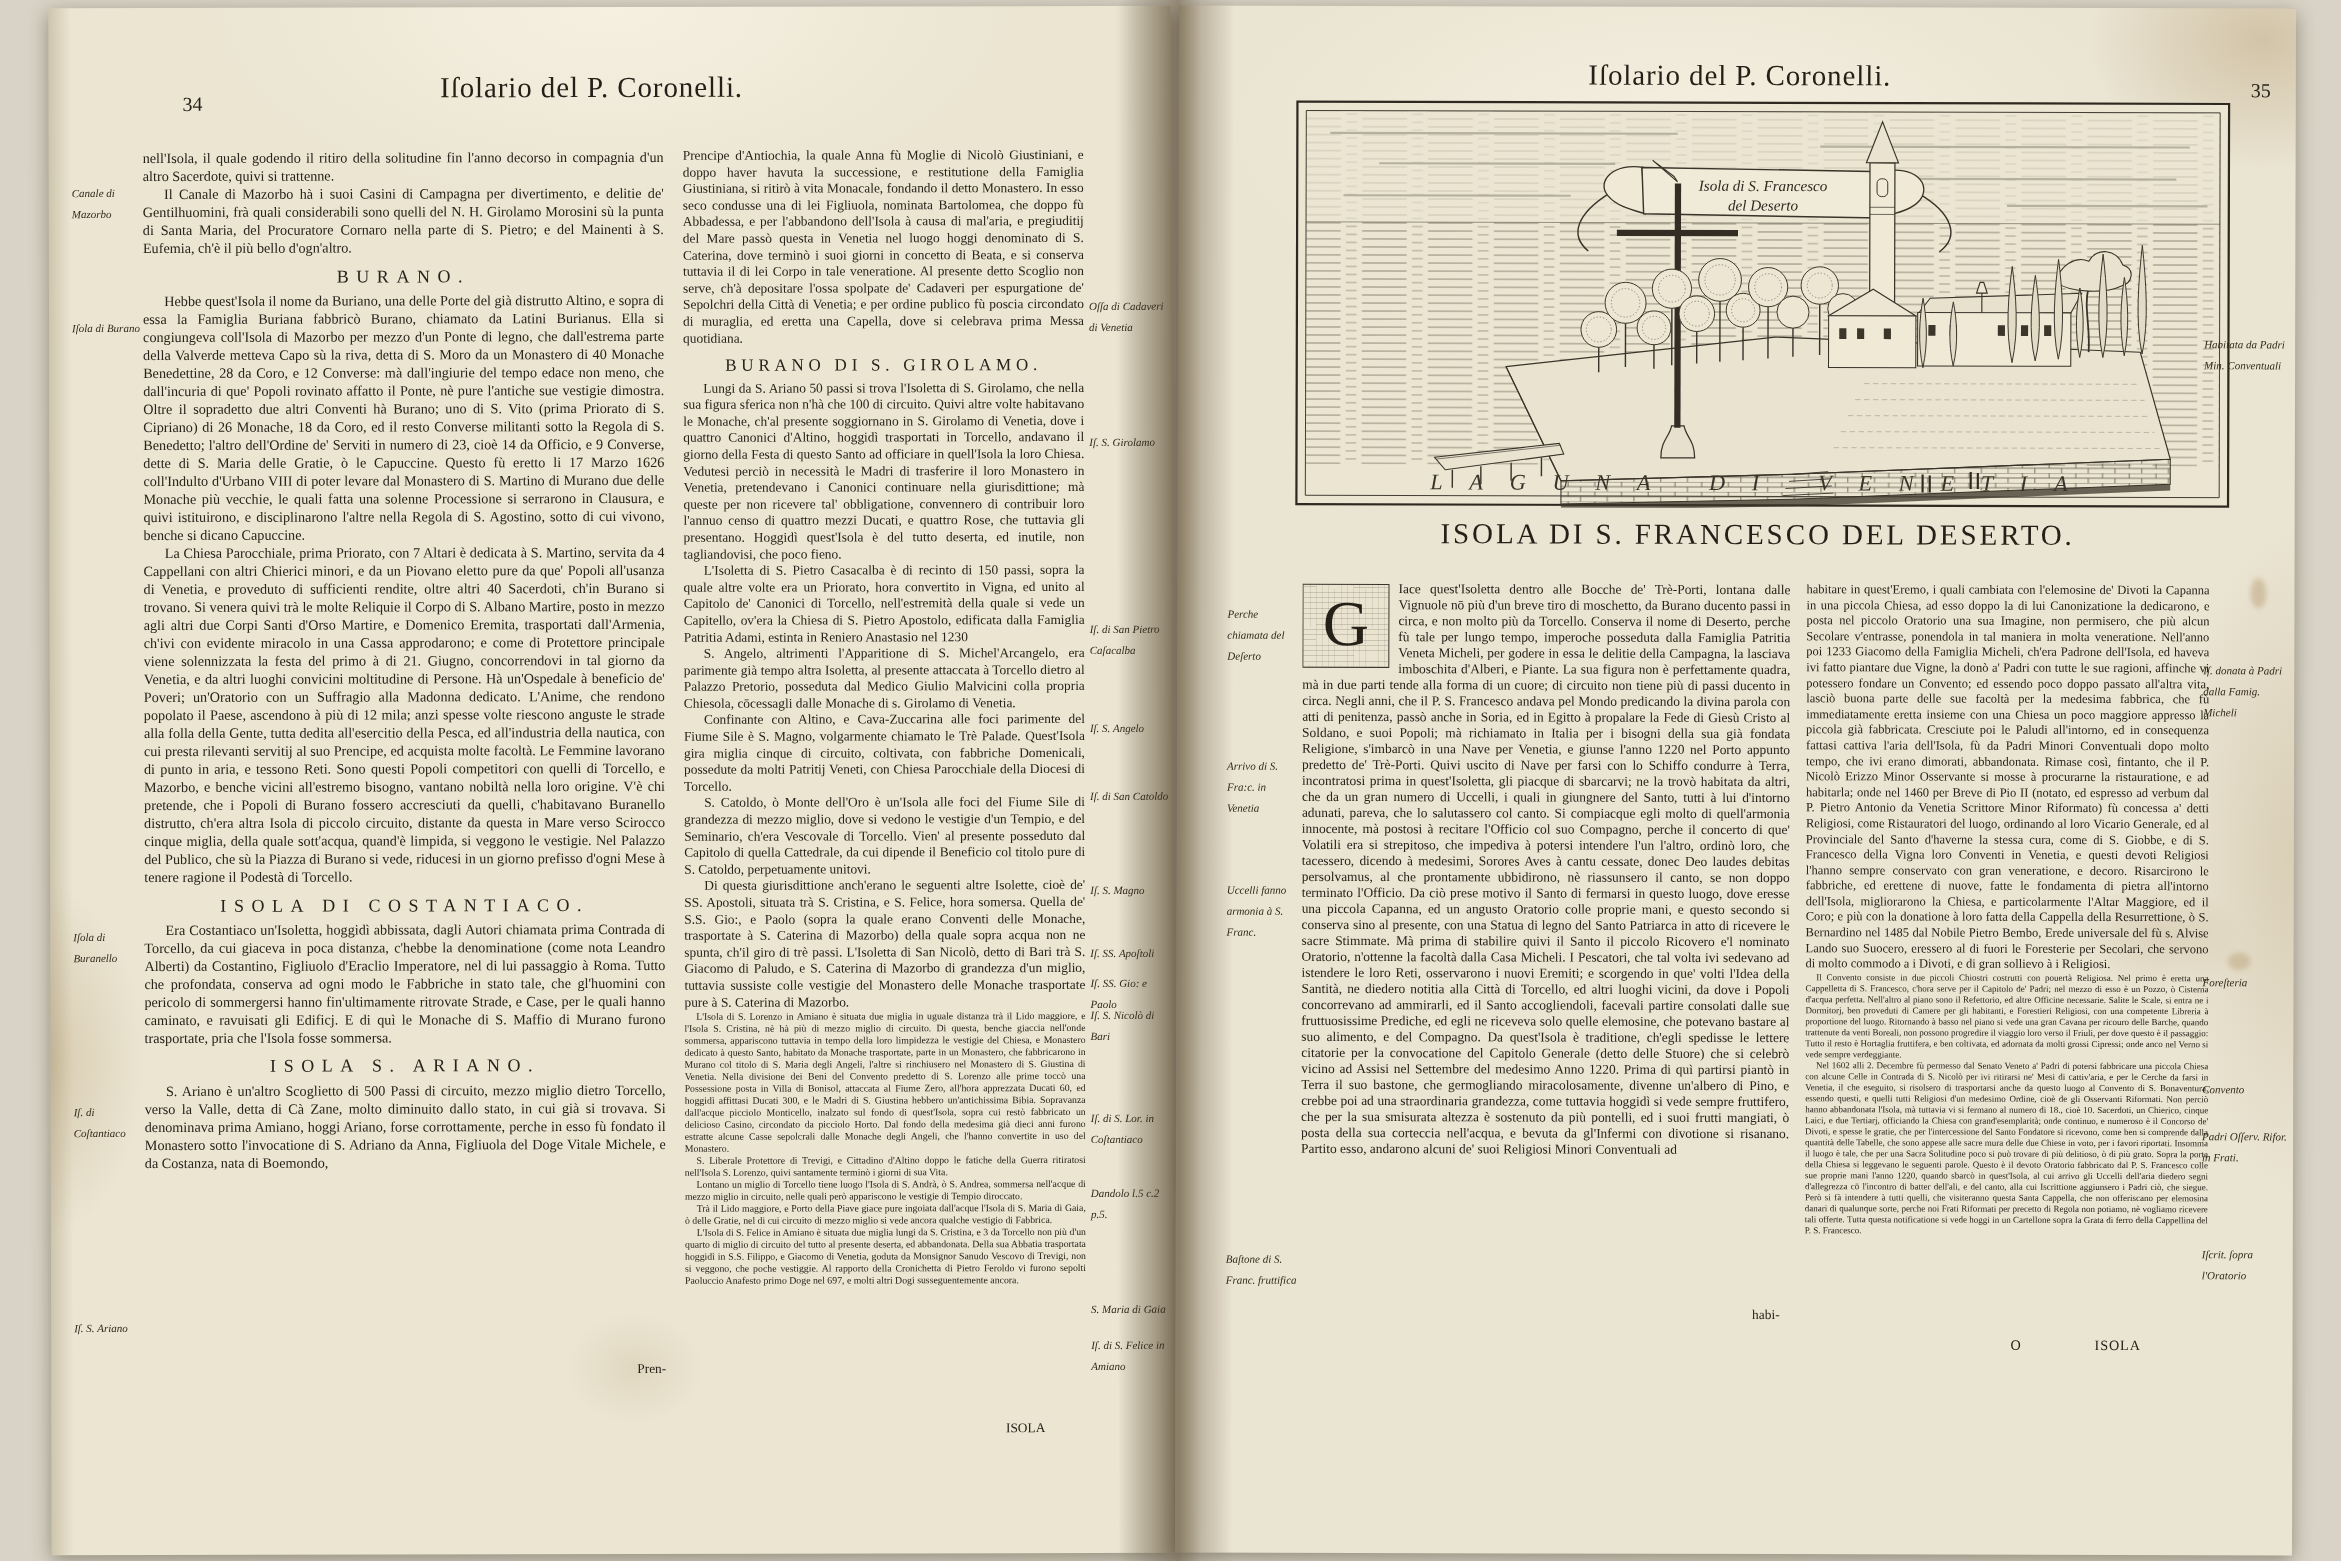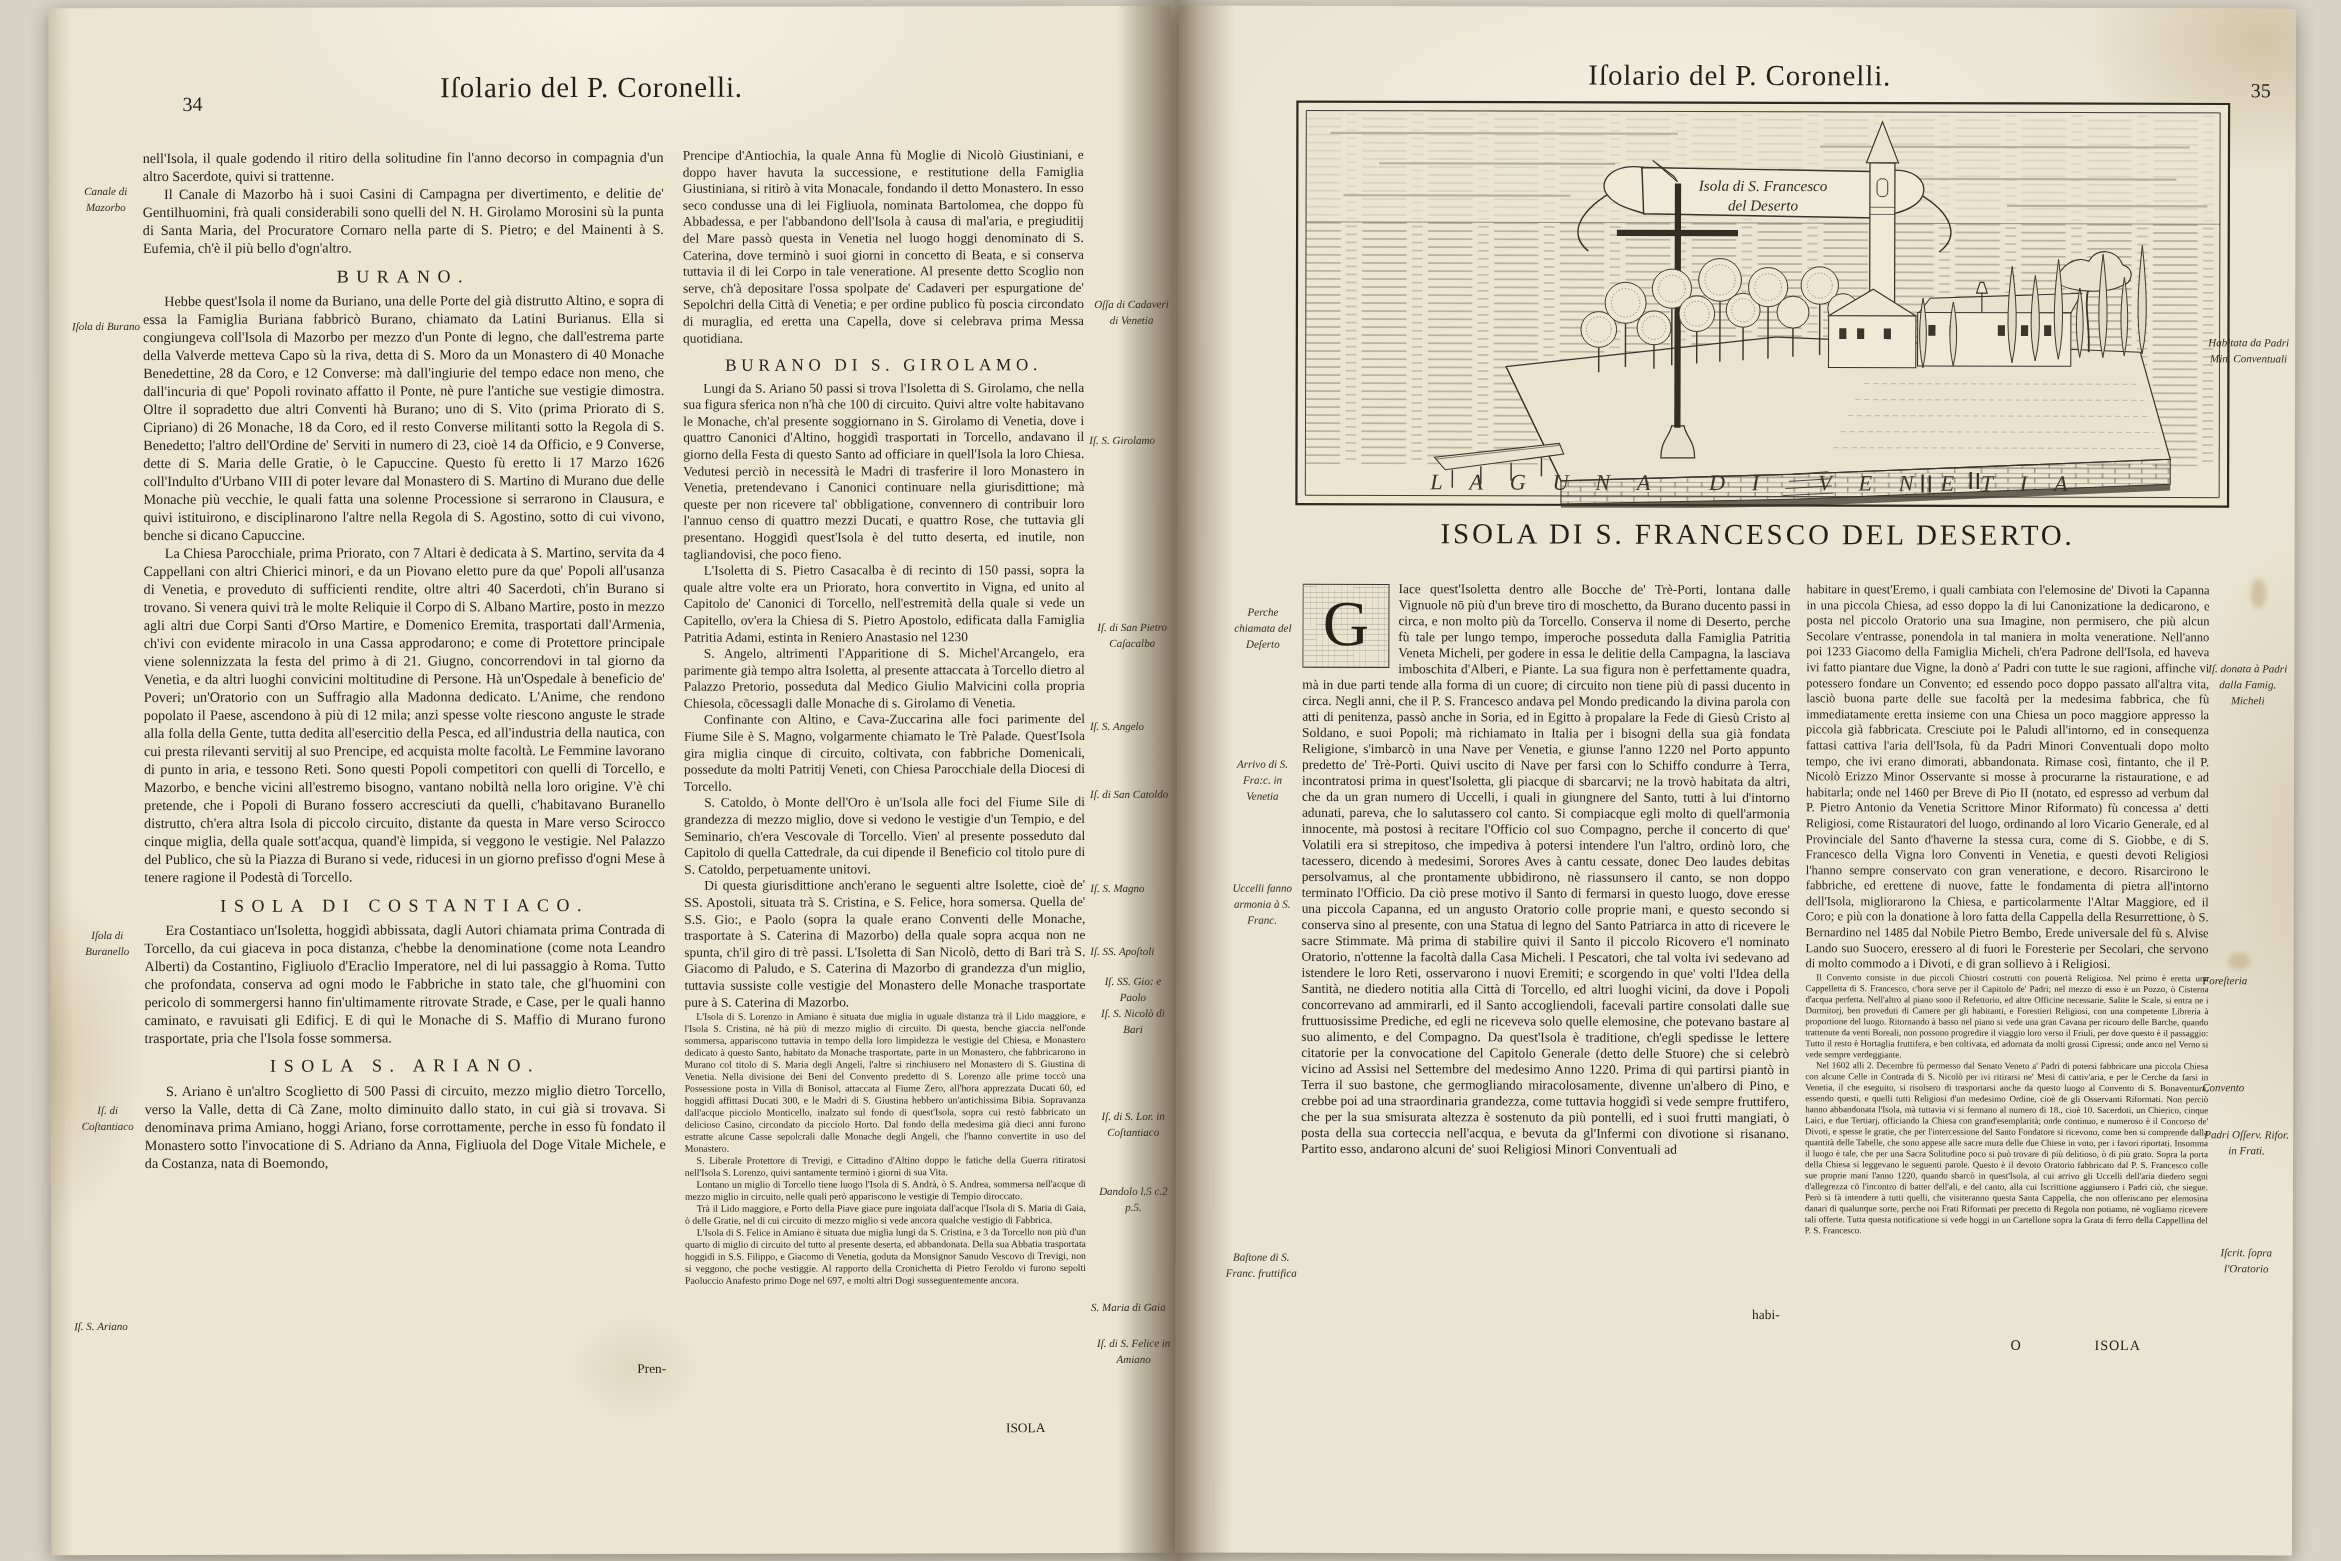--- a/index.html
+++ b/index.html
@@ -31,22 +31,22 @@
   .para.noind{text-indent:0;}
   .para.h{text-indent:0;text-align:center;letter-spacing:.42em;font-size:18px;margin:10.7px 0 6.2px;white-space:nowrap;}
   .para.small{font-size:9.8px;line-height:12px;text-indent:1.2em;}
   #l-col1{left:94px;top:141px;width:521px;height:1240px;font-size:14.2px;line-height:18px;}
   #l-col2{left:634px;top:141px;width:401px;height:1293px;font-size:13.4px;line-height:16.6px;}
   #l-col2 .para.h{letter-spacing:.28em;font-size:17px;}
   #r-col1{left:125px;top:575px;width:488px;height:750px;font-size:13.4px;line-height:16px;}
   #r-col2{left:629px;top:575px;width:403px;height:762px;font-size:12.5px;line-height:15.6px;}
   #r-col2 .para.small{font-size:9px;line-height:11px;}
   .note-col{position:absolute;top:0;height:1547px;}
-  .note-col .para{position:absolute;font-style:italic;font-size:11px;line-height:16px;
-                  text-align:center;text-indent:0;color:#33291c;}
+  .note-col .para{position:absolute;font-style:italic;font-size:11px;line-height:21px;
+                  text-align:left;text-indent:0;color:#33291c;}
   #l-notes-outer{left:23px;width:68px;}
   #l-notes-inner{left:1040px;width:85px;}
   #r-notes-left{left:50px;width:71px;}
   #r-notes-right{left:1026px;width:89px;}
   .catchword{position:absolute;font-size:13.4px;}
   #section-heading-right{position:absolute;left:107px;top:511px;width:946px;text-align:center;
      font-size:29px;letter-spacing:.1em;color:#241f17;}
   .dropcap{float:left;width:85px;height:82px;margin:2.7px 9px 1.8px 0;border:1.3px solid #3a332a;
      background:
        repeating-linear-gradient(0deg, rgba(58,51,42,.18) 0 0.9px, transparent 0.9px 5.3px),

